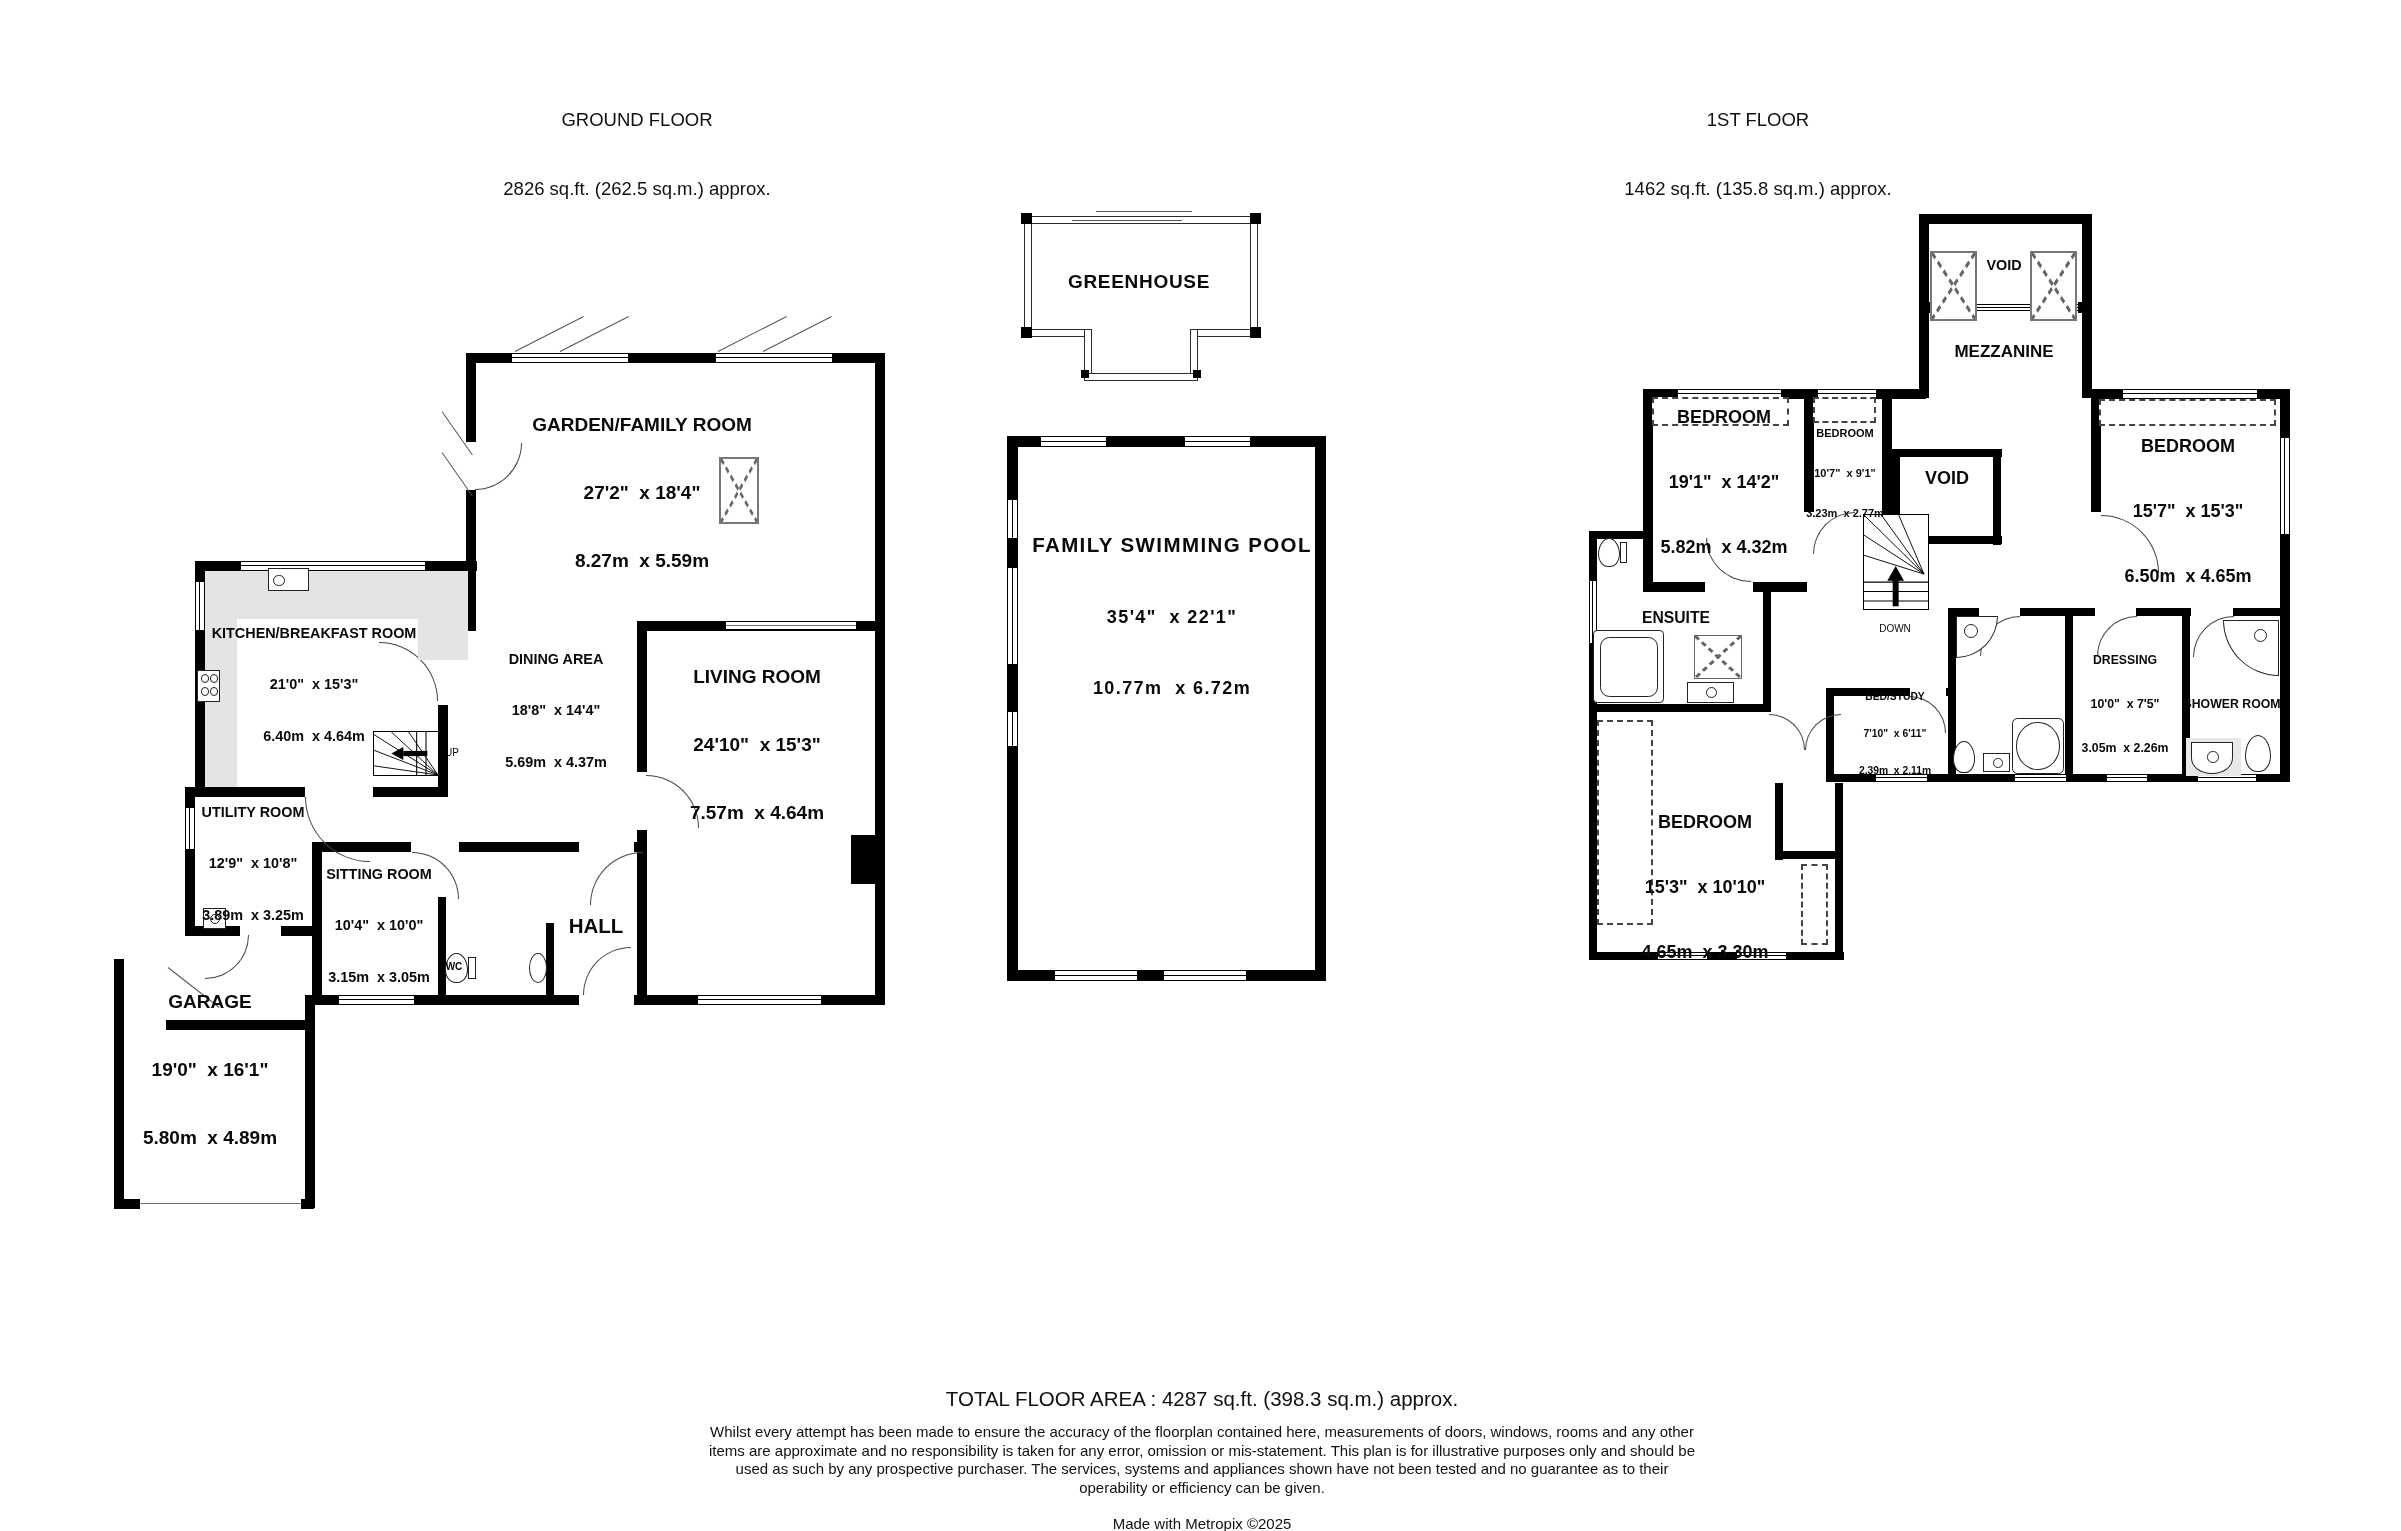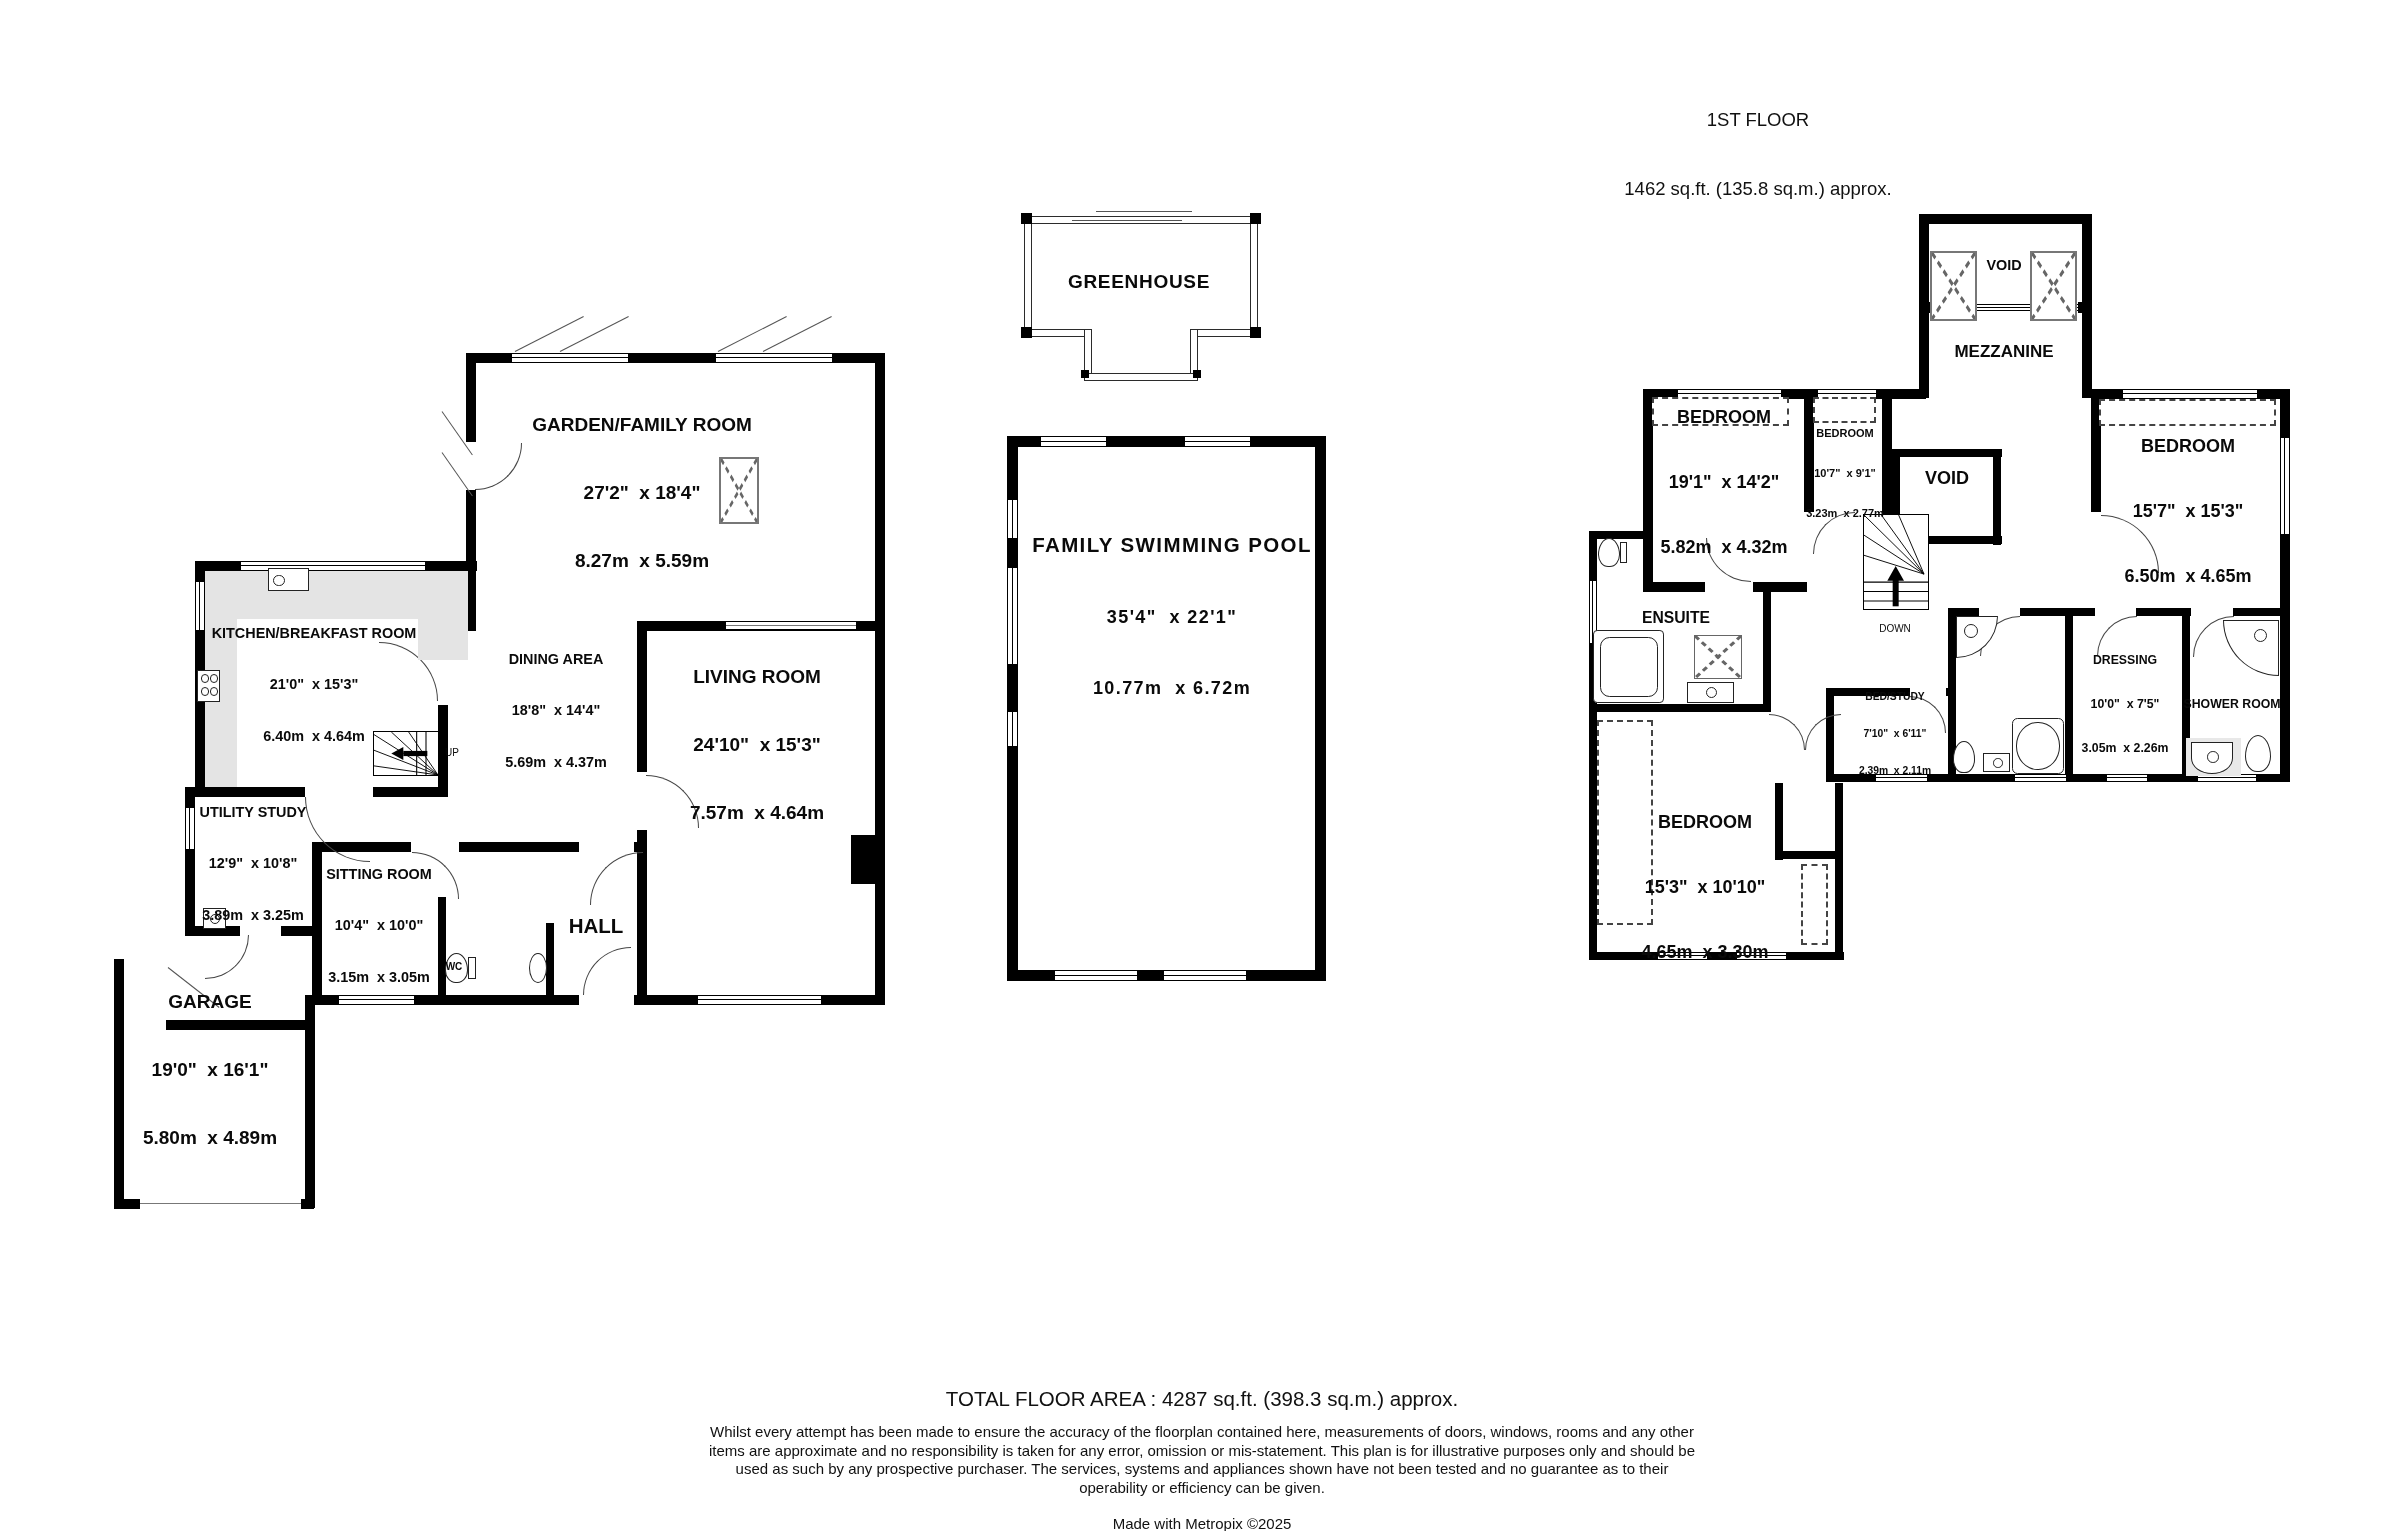--- a/index.html
+++ b/index.html
@@ -39,20 +39,24 @@
   .foot-total{position:absolute;transform:translateX(-50%);font-size:20.5px;color:#111;white-space:pre}
   .foot-disc{position:absolute;font-size:15px;line-height:18.5px;text-align:center;color:#111}
   .foot-credit{position:absolute;transform:translateX(-50%);font-size:15px;color:#111;white-space:pre}
   svg{display:block;width:100%;height:100%}
 </style>
 </head>
 <body>
 
 <div class="canvas">
 
+  <div class="hdr" style="left:637px;top:62px">
+    <div>GROUND FLOOR</div>
+    <div>2826 sq.ft. (262.5 sq.m.) approx.</div>
+  </div>
   <div class="hdr" style="left:1758px;top:62px">
     <div>1ST FLOOR</div>
     <div>1462 sq.ft. (135.8 sq.m.) approx.</div>
   </div>
 
   <div class="w" style="left:466px;top:353px;width:419px;height:9.6px"></div>
   <div class="w" style="left:466px;top:353px;width:9.6px;height:278px"></div>
   <div class="w" style="left:875px;top:353px;width:9.6px;height:652px"></div>
   <div class="w" style="left:637px;top:621px;width:248px;height:9.6px"></div>
   <div class="w" style="left:637px;top:621px;width:9.6px;height:383px"></div>
@@ -163,21 +167,21 @@
     <div>DINING AREA</div>
     <div>18'8"  x 14'4"</div>
     <div>5.69m  x 4.37m</div>
   </div>
   <div class="lbl s28" style="left:757px;top:745px">
     <div>LIVING ROOM</div>
     <div>24'10"  x 15'3"</div>
     <div>7.57m  x 4.64m</div>
   </div>
   <div class="lbl s21" style="left:253px;top:864px">
-    <div>UTILITY STUDY</div>
+    <div>UTILITY ROOM</div>
     <div>12'9"  x 10'8"</div>
     <div>3.89m  x 3.25m</div>
   </div>
   <div class="lbl s21" style="left:379px;top:926px">
     <div>SITTING ROOM</div>
     <div>10'4"  x 10'0"</div>
     <div>3.15m  x 3.05m</div>
   </div>
   <div class="lbl s30" style="left:596px;top:926px">HALL</div>
   <div class="lbl s11" style="left:454px;top:967px;font-weight:bold">WC</div>

